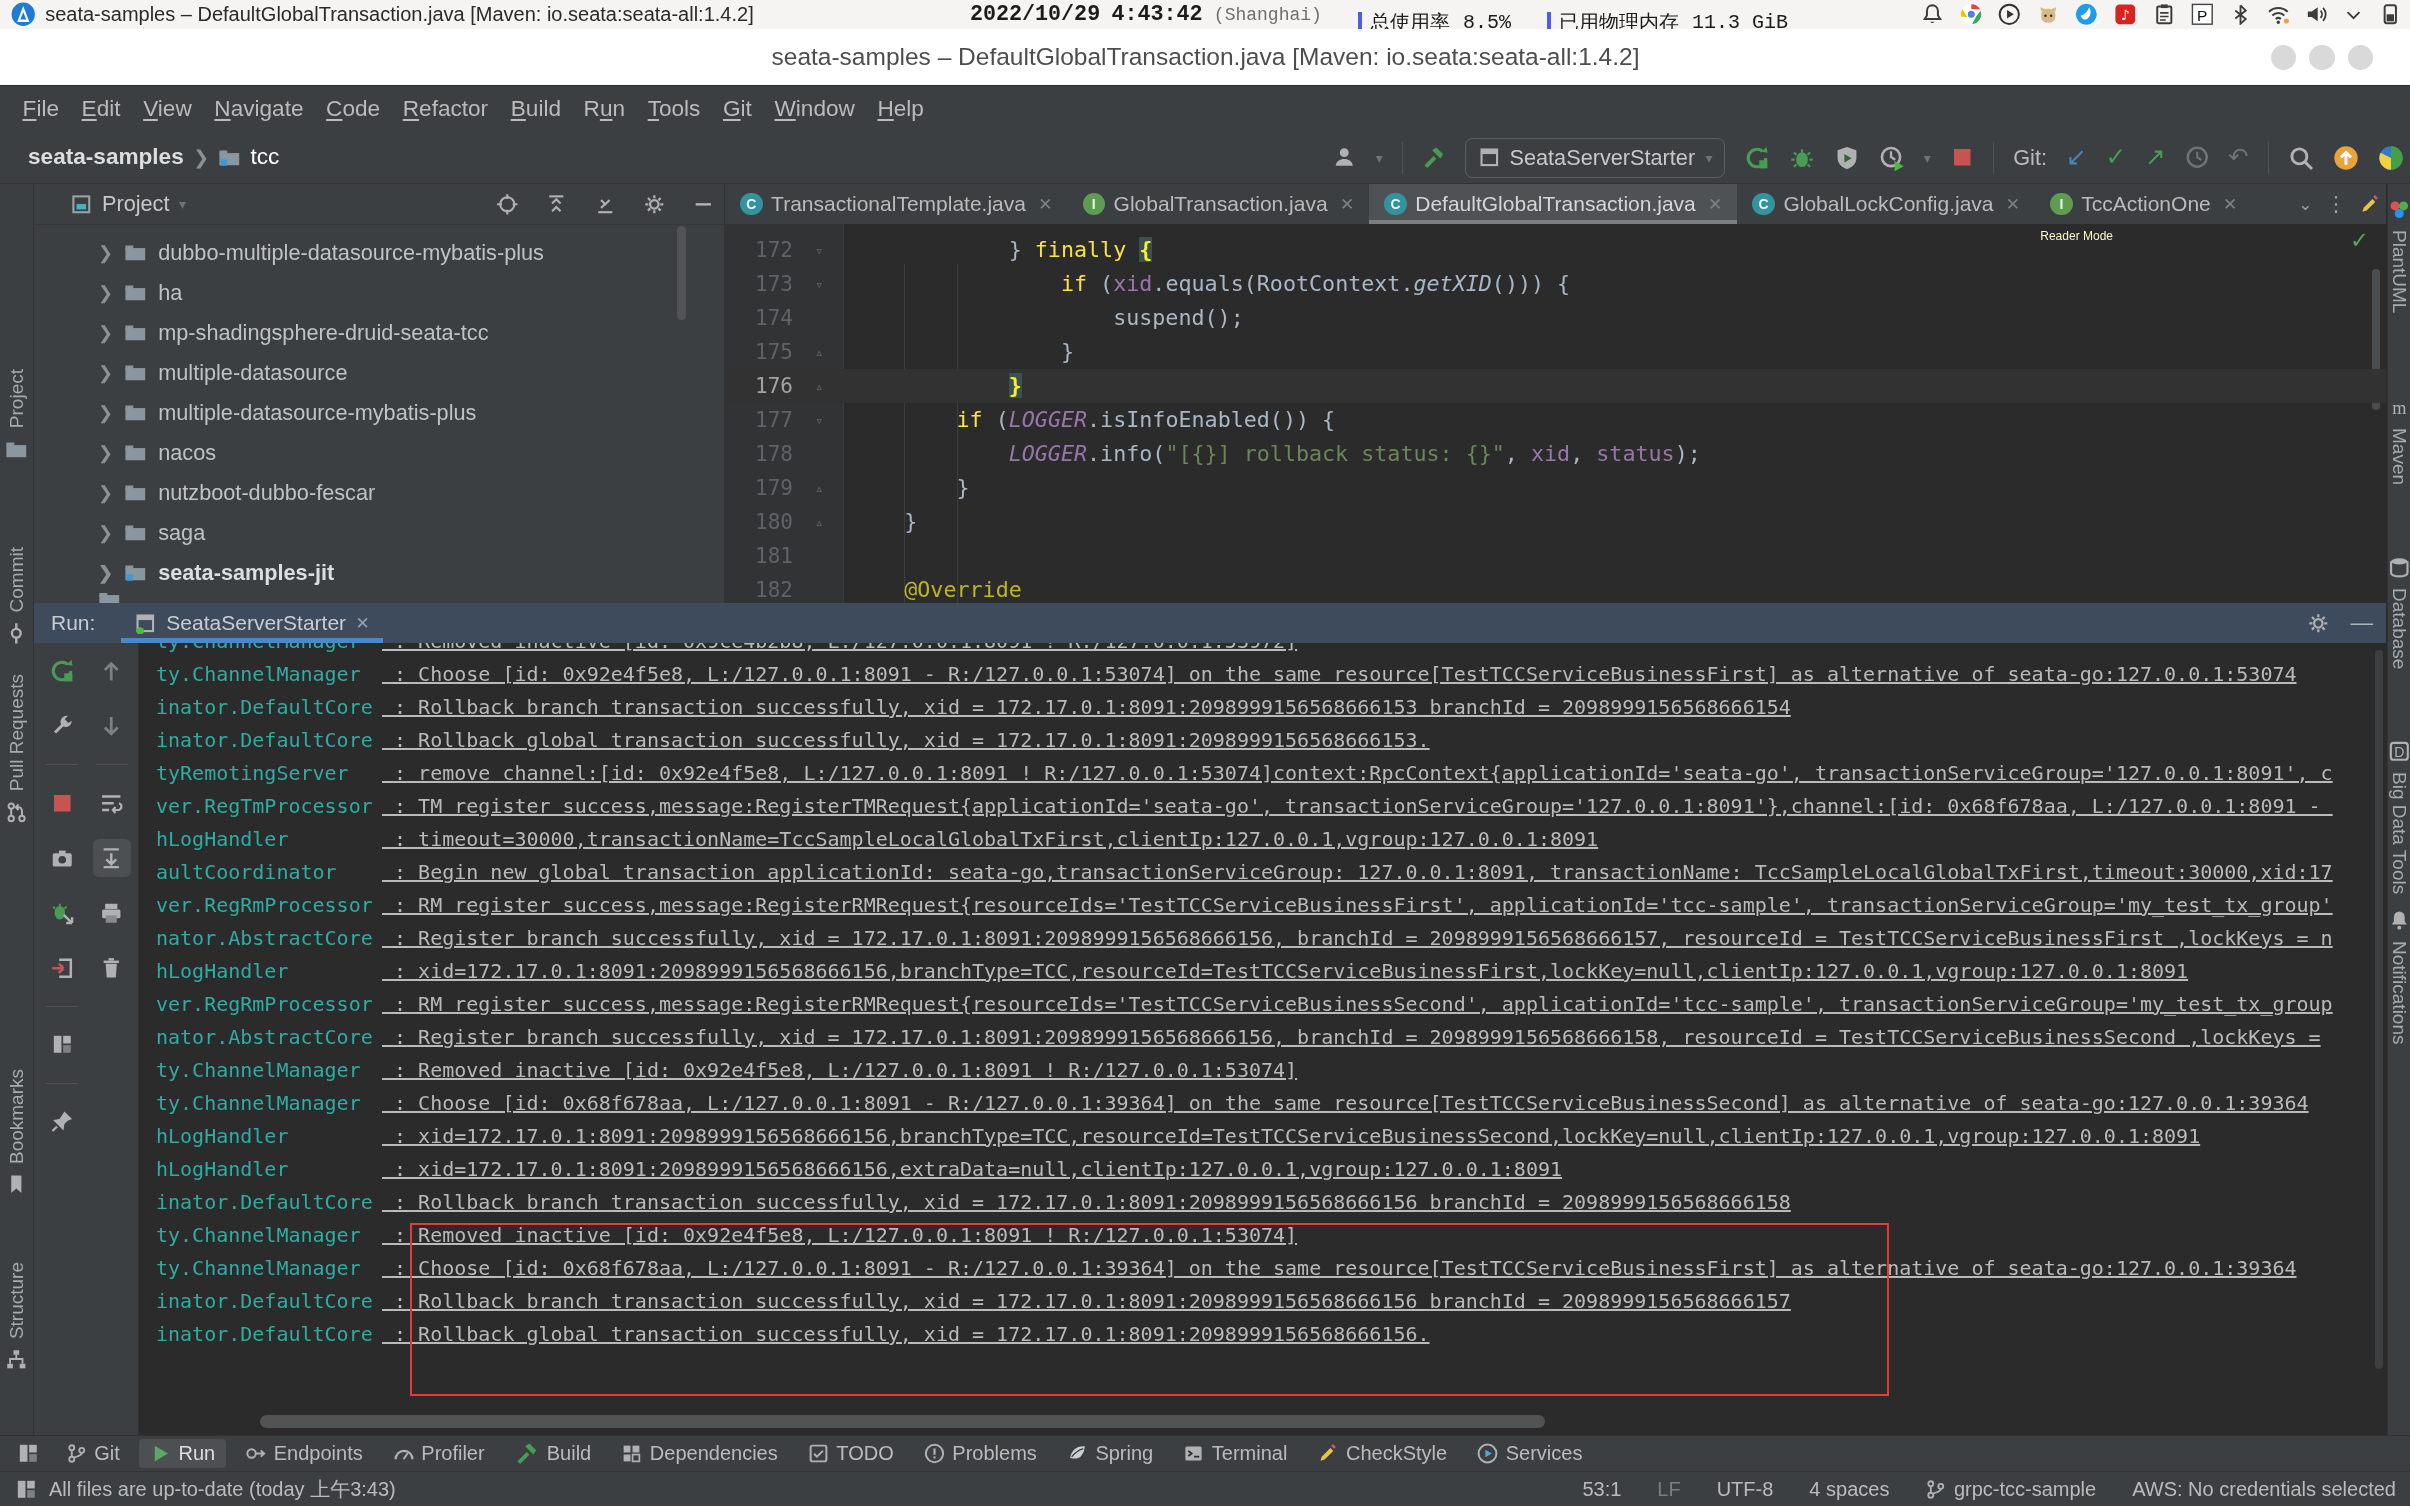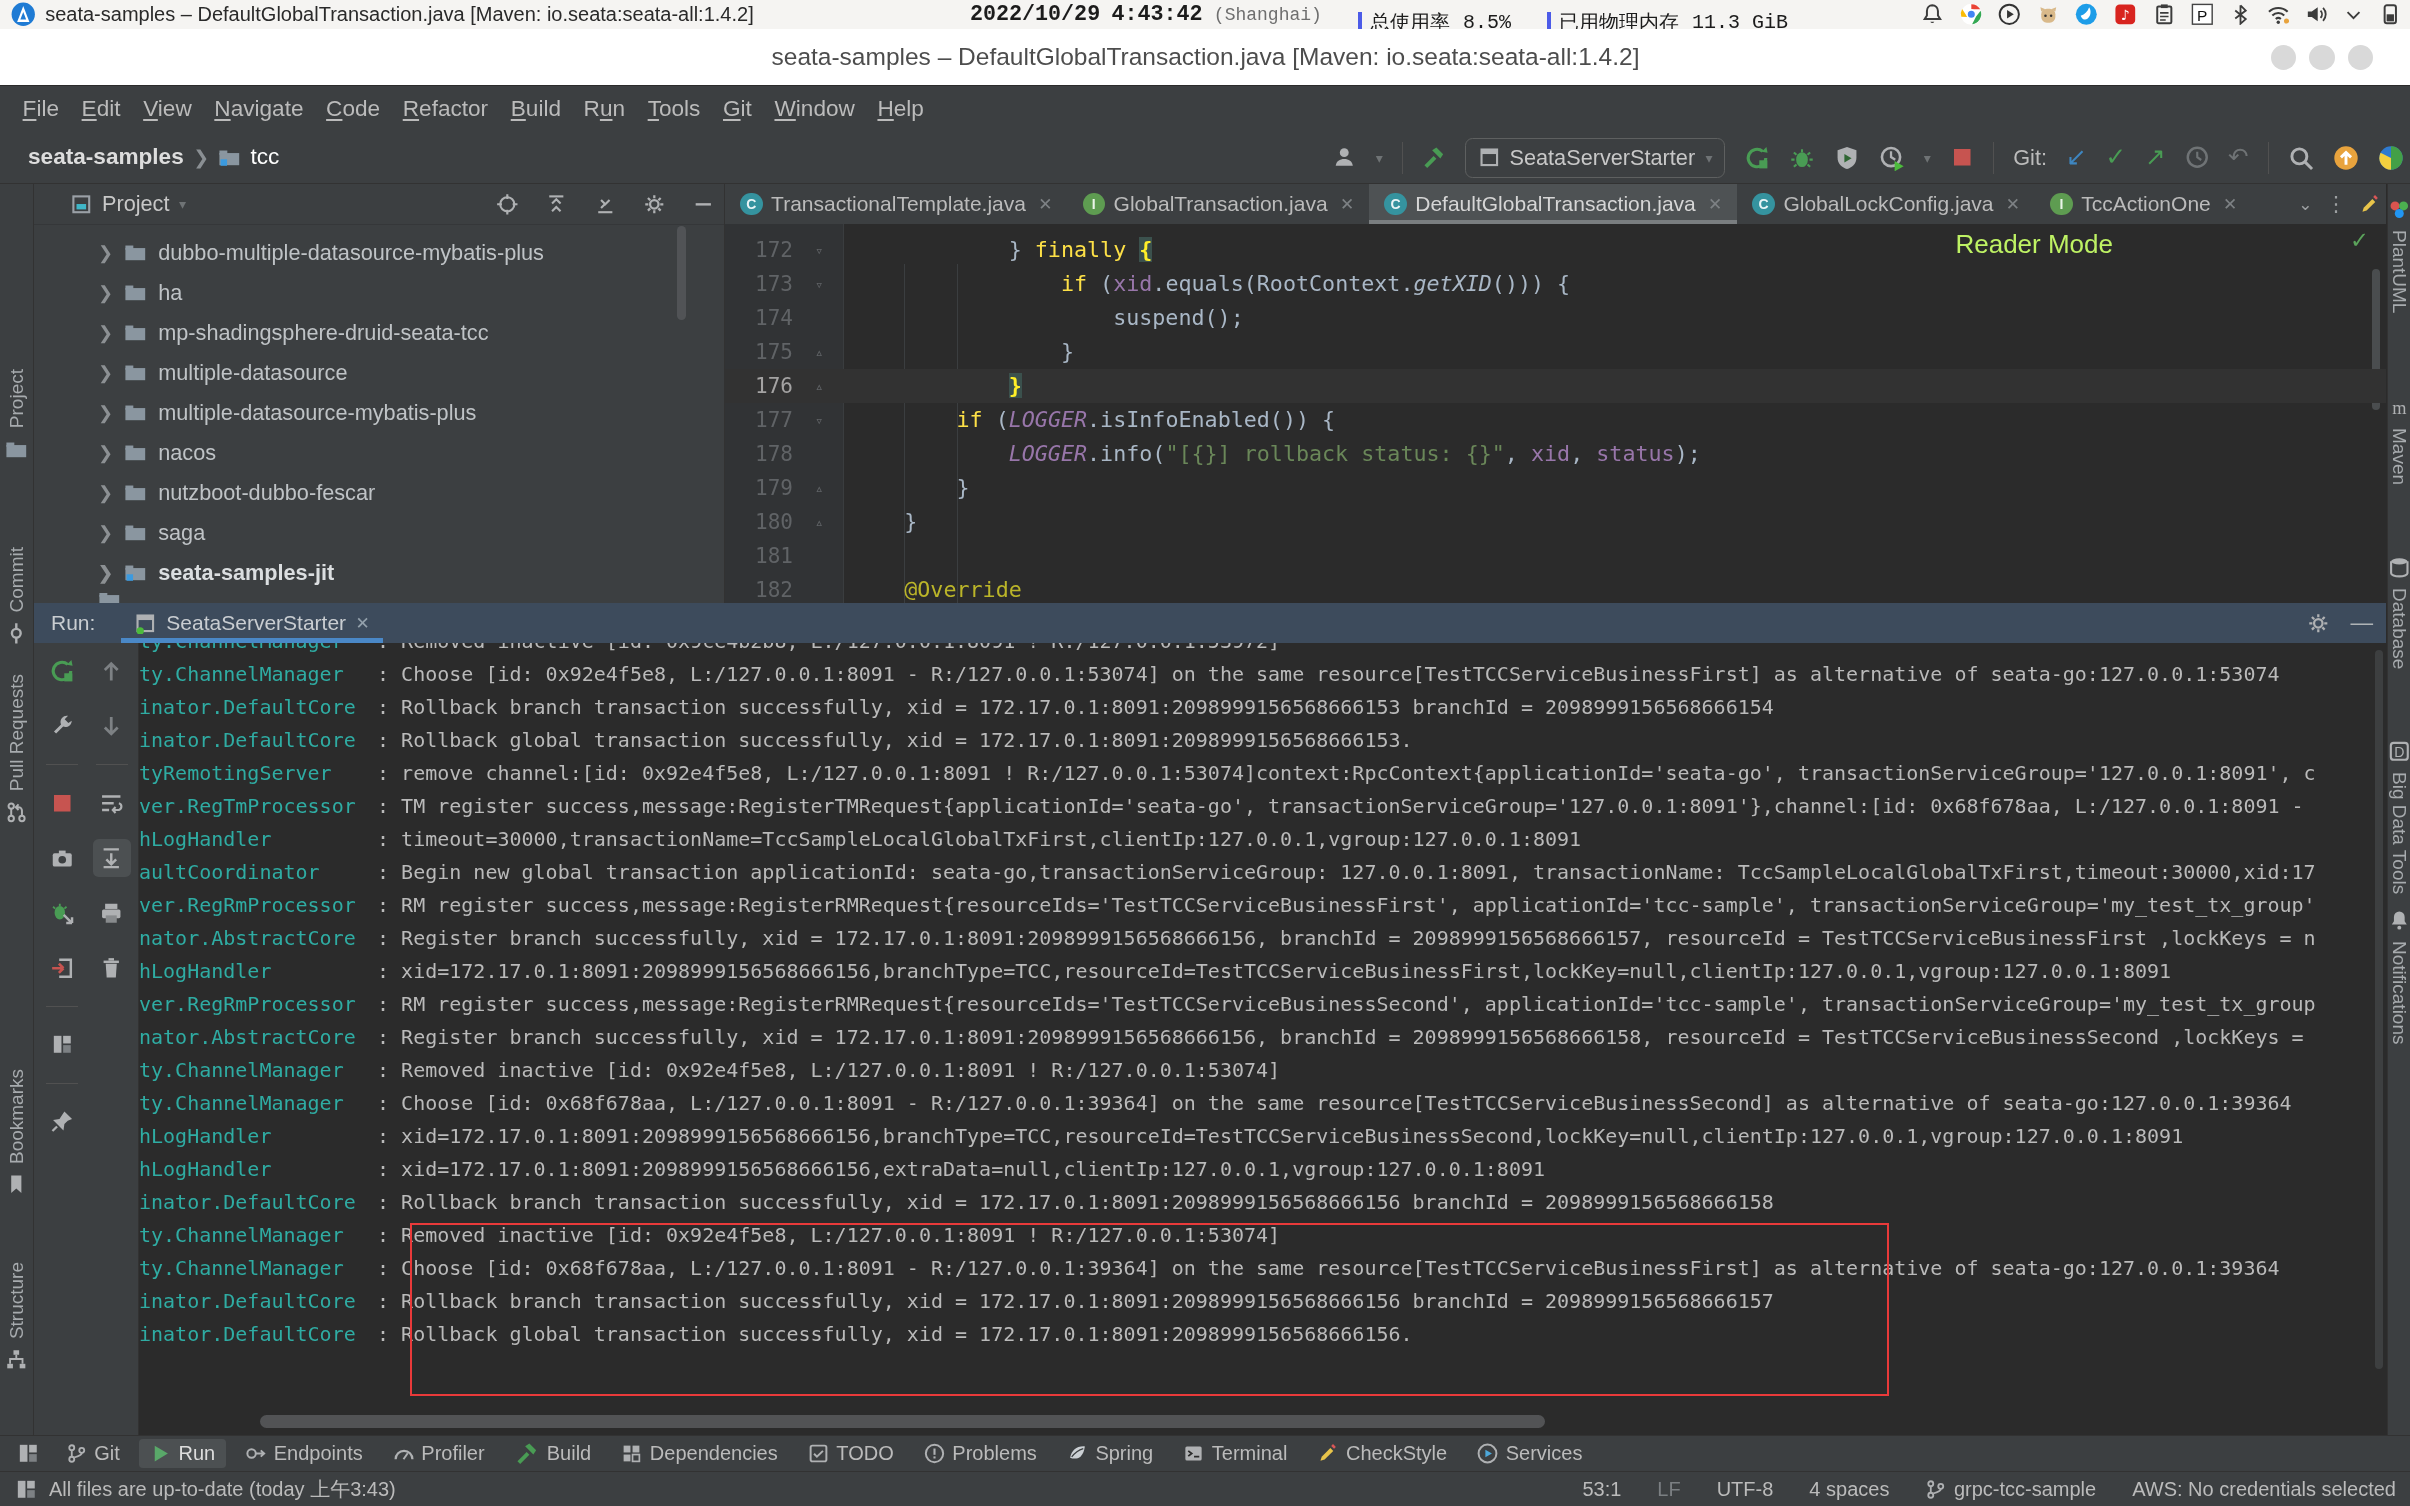--- a/index.html
+++ b/index.html
@@ -70,21 +70,21 @@
   #editor{left:725px;top:184px;width:1661px;height:419px;background:#2B2B2B;overflow:hidden;}
   #tabsbar{height:40px;background:#3C3F41;display:flex;align-items:stretch;position:relative;}
   .etab{display:flex;align-items:center;gap:8.5px;padding:0 15px;font-size:21px;color:#BBBBBB;position:relative;}
   .etab .x{color:#7d8184;font-size:17px;margin-left:3.8px;}
   .etab.active{background:#4E5254;color:#D6D6D6;}
   .etab.active::after{content:"";position:absolute;left:0;right:0;bottom:0;height:3.8px;background:#7A7E80;}
   .cicon{width:22.6px;height:22.6px;border-radius:50%;display:flex;align-items:center;justify-content:center;
          font-size:14px;font-weight:bold;color:#E8F4F6;}
   .cicon.C{background:#35939F;} .cicon.I{background:#5E9C51;color:#EAF5E8;}
   #tabtools{position:absolute;right:5.6px;top:0;height:40px;display:flex;align-items:center;gap:13px;color:#9DA0A2;}
-  #readermode{position:absolute;right:273px;top:45px;color:#bef264;font-size:26px;}
+  #readermode{position:absolute;right:273px;top:45px;color:#fef9c3;font-size:12px;}
   #inspectok{position:absolute;right:17px;top:43px;color:#5BA35B;font-size:22.6px;}
   #edscroll{position:absolute;right:5.6px;top:85px;width:8.5px;height:141px;background:#4A4D4F;border-radius:4.7px;}
   #code{position:absolute;left:0;top:40px;right:0;bottom:0;font-family:"DejaVu Sans Mono",monospace;font-size:21.7px;}
   #gutter{position:absolute;left:0;top:0;bottom:0;width:118px;background:#313335;border-right:0.9px solid #3A3D3F;}
   .cline{position:relative;height:34px;line-height:34px;white-space:pre;}
   .cline .num{position:absolute;left:0;width:68px;text-align:right;color:#606366;font-size:21px;}
   .cline .fold{position:absolute;left:83px;width:22.6px;text-align:center;color:#606366;font-size:14px;}
   .cline .src{position:absolute;left:127px;right:0;}
   .cline.current{background:#323232;}
   .cline.current .num{color:#A4A3A3;}
@@ -103,21 +103,21 @@
   #runhead .htools{position:absolute;right:13px;display:flex;gap:21px;color:#AFB3B6;font-size:22.6px;}
   #rungutter{position:absolute;left:0;top:40px;bottom:0;width:105px;background:#3C3F41;border-right:0.9px solid #323232;box-sizing:border-box;}
   .gcol{position:absolute;top:9.4px;display:flex;flex-direction:column;align-items:center;gap:17px;}
   .gcol1{left:5.6px;width:45px;}
   .gcol2{left:55px;width:45px;}
   .gbtn{width:38px;height:38px;display:flex;align-items:center;justify-content:center;border-radius:5.6px;}
   .gbtn.sel{background:#4C5052;}
   .gsep{width:32px;height:0.9px;background:#515151;margin:1.9px 0;}
   #console{position:absolute;left:105px;top:40px;right:0;bottom:0;overflow:hidden;
            font-family:"DejaVu Sans Mono",monospace;font-size:20px;color:#BABABA;}
-  .crow{height:33px;line-height:33px;white-space:pre;}
+  .crow{height:33px;line-height:33px;white-space:pre;padding-left:17px;text-decoration:underline;}
   .crow .lname{display:inline-block;width:226px;color:#2FACA3;}
   .crow.partial{height:15px;overflow:hidden;}
   .crow.partial .inner{display:block;margin-top:-18px;}
   #redbox{position:absolute;border:2.8px solid #E93A3A;pointer-events:none;}
   #hscroll{position:absolute;left:226px;bottom:7.5px;width:1285px;height:12.2px;background:#595B5D;border-radius:6.6px;opacity:.85;}
   #vscroll{position:absolute;right:2.8px;top:47px;bottom:66px;width:8.5px;background:#4A4D4F;border-radius:4.7px;opacity:.6;}
 
   
   #bottombar{left:0;top:1435px;width:2411px;height:36px;background:#3C3F41;border-top:0.9px solid #323232;
              display:flex;align-items:center;gap:7.5px;font-size:20px;box-sizing:border-box;padding-left:9.4px;}

